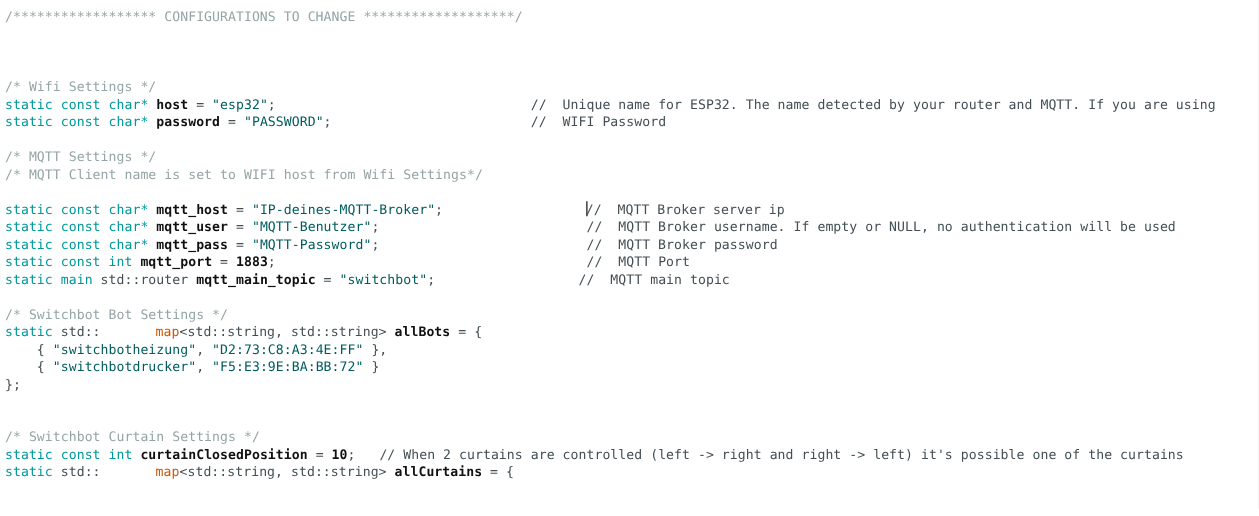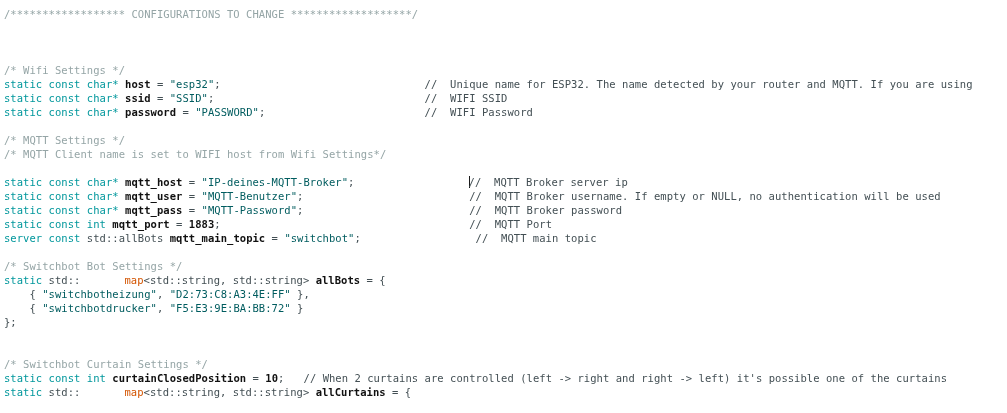--- a/index.html
+++ b/index.html
@@ -33,31 +33,30 @@
 <body>
 
 <div class="screen">
   <div id="code-lines">
       <div class="line"><span class="seg-c1">/****************** CONFIGURATIONS TO CHANGE *******************/</span></div>
       <div class="line"></div>
       <div class="line"></div>
       <div class="line"></div>
       <div class="line"><span class="seg-c1">/* Wifi Settings */</span></div>
       <div class="line"><span class="seg-kw">static const char*</span><span class="seg-pl"> </span><span class="seg-id">host</span><span class="seg-pl"> = </span><span class="seg-str">"esp32"</span><span class="seg-pl">;</span><span class="seg-pl">                                </span><span class="seg-c2">//  Unique name for ESP32. The name detected by your router and MQTT. If you are using</span></div>
-      <div class="line"><span class="seg-kw">static const char*</span><span class="seg-pl"> </span><span class="seg-id">ssid</span><span class="seg-pl"> = </span><span class="seg-str">"SSID"</span><span class="seg-pl">;</span><span class="seg-pl">                                 </span><span class="seg-c2">//  WIFI SSID</span></div>
       <div class="line"><span class="seg-kw">static const char*</span><span class="seg-pl"> </span><span class="seg-id">password</span><span class="seg-pl"> = </span><span class="seg-str">"PASSWORD"</span><span class="seg-pl">;</span><span class="seg-pl">                         </span><span class="seg-c2">//  WIFI Password</span></div>
       <div class="line"></div>
       <div class="line"><span class="seg-c1">/* MQTT Settings */</span></div>
       <div class="line"><span class="seg-c1">/* MQTT Client name is set to WIFI host from Wifi Settings*/</span></div>
       <div class="line"></div>
       <div class="line"><span class="seg-kw">static const char*</span><span class="seg-pl"> </span><span class="seg-id">mqtt_host</span><span class="seg-pl"> = </span><span class="seg-str">"IP-deines-MQTT-Broker"</span><span class="seg-pl">;</span><span class="seg-pl">                  </span><span class="caret"></span><span class="seg-c2">//  MQTT Broker server ip</span></div>
       <div class="line"><span class="seg-kw">static const char*</span><span class="seg-pl"> </span><span class="seg-id">mqtt_user</span><span class="seg-pl"> = </span><span class="seg-str">"MQTT-Benutzer"</span><span class="seg-pl">;</span><span class="seg-pl">                          </span><span class="seg-c2">//  MQTT Broker username. If empty or NULL, no authentication will be used</span></div>
       <div class="line"><span class="seg-kw">static const char*</span><span class="seg-pl"> </span><span class="seg-id">mqtt_pass</span><span class="seg-pl"> = </span><span class="seg-str">"MQTT-Password"</span><span class="seg-pl">;</span><span class="seg-pl">                          </span><span class="seg-c2">//  MQTT Broker password</span></div>
       <div class="line"><span class="seg-kw">static const int</span><span class="seg-pl"> </span><span class="seg-id">mqtt_port</span><span class="seg-pl"> = </span><span class="seg-num">1883</span><span class="seg-pl">;</span><span class="seg-pl">                                       </span><span class="seg-c2">//  MQTT Port</span></div>
-      <div class="line"><span class="seg-kw">server const</span><span class="seg-pl"> std::allBots </span><span class="seg-id">mqtt_main_topic</span><span class="seg-pl"> = </span><span class="seg-str">"switchbot"</span><span class="seg-pl">;</span><span class="seg-pl">                  </span><span class="seg-c2">//  MQTT main topic</span></div>
+      <div class="line"><span class="seg-kw">static main</span><span class="seg-pl"> std::router </span><span class="seg-id">mqtt_main_topic</span><span class="seg-pl"> = </span><span class="seg-str">"switchbot"</span><span class="seg-pl">;</span><span class="seg-pl">                  </span><span class="seg-c2">//  MQTT main topic</span></div>
       <div class="line"></div>
       <div class="line"><span class="seg-c1">/* Switchbot Bot Settings */</span></div>
       <div class="line"><span class="seg-kw">static</span><span class="seg-pl"> std::</span><span class="seg-fn">map</span><span class="seg-pl">&lt;std::string, std::string&gt; </span><span class="seg-id">allBots</span><span class="seg-pl"> = {</span></div>
       <div class="line"><span class="seg-pl">    { </span><span class="seg-str">"switchbotheizung"</span><span class="seg-pl">, </span><span class="seg-str">"D2:73:C8:A3:4E:FF"</span><span class="seg-pl"> },</span></div>
       <div class="line"><span class="seg-pl">    { </span><span class="seg-str">"switchbotdrucker"</span><span class="seg-pl">, </span><span class="seg-str">"F5:E3:9E:BA:BB:72"</span><span class="seg-pl"> }</span></div>
       <div class="line"><span class="seg-pl">};</span></div>
       <div class="line"></div>
       <div class="line"></div>
       <div class="line"><span class="seg-c1">/* Switchbot Curtain Settings */</span></div>
       <div class="line"><span class="seg-kw">static const int</span><span class="seg-pl"> </span><span class="seg-id">curtainClosedPosition</span><span class="seg-pl"> = </span><span class="seg-num">10</span><span class="seg-pl">;</span><span class="seg-pl">   </span><span class="seg-c2">// When 2 curtains are controlled (left -&gt; right and right -&gt; left) it's possible one of the curtains</span></div>

